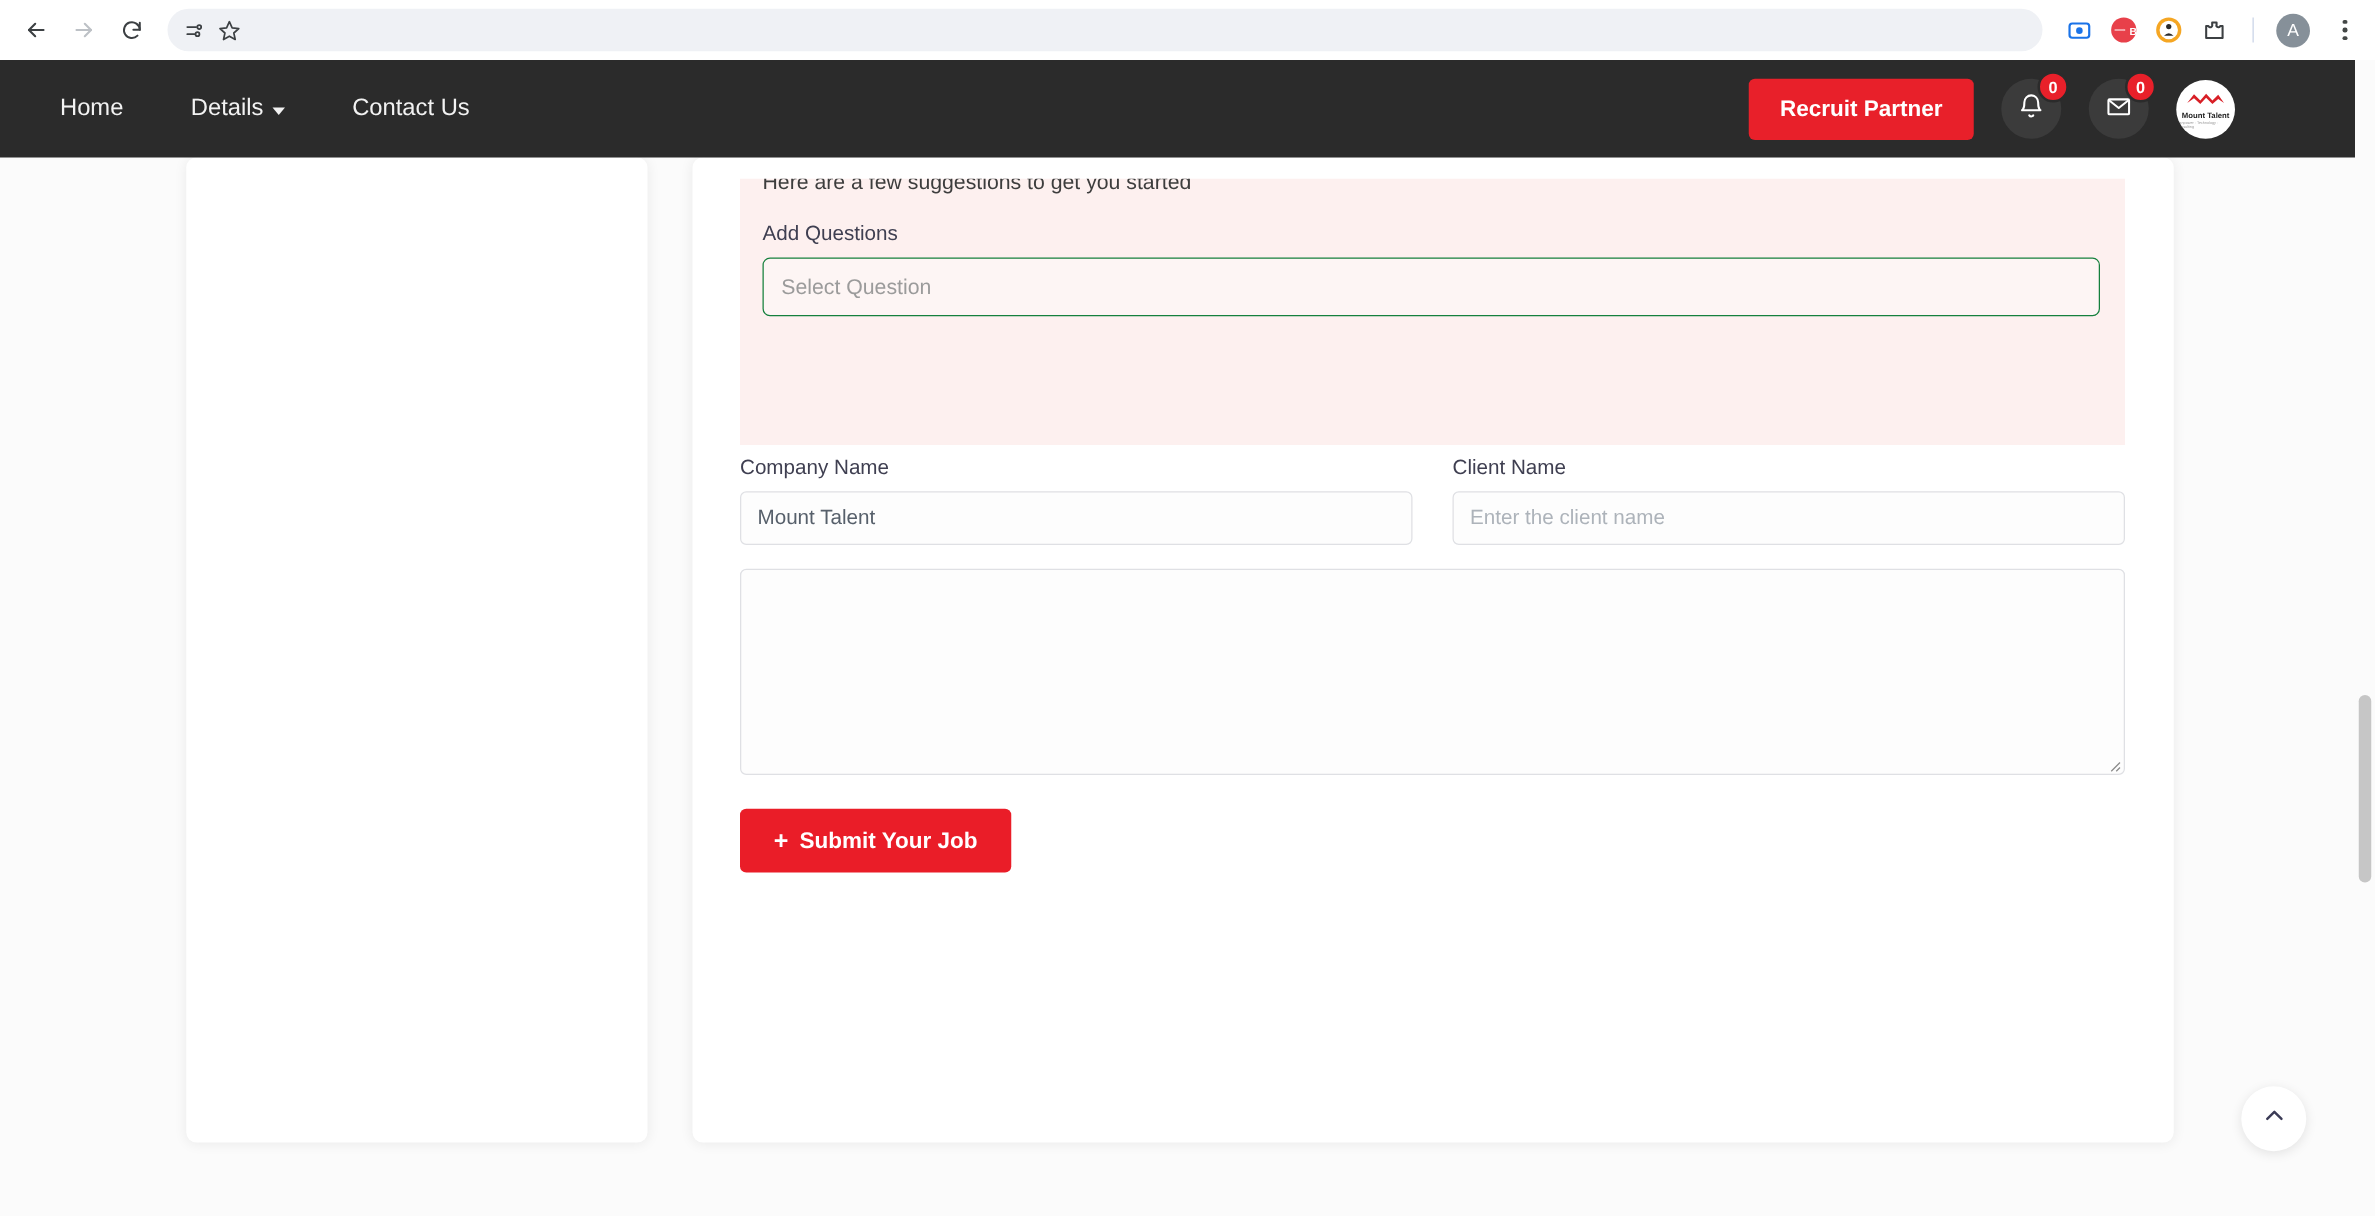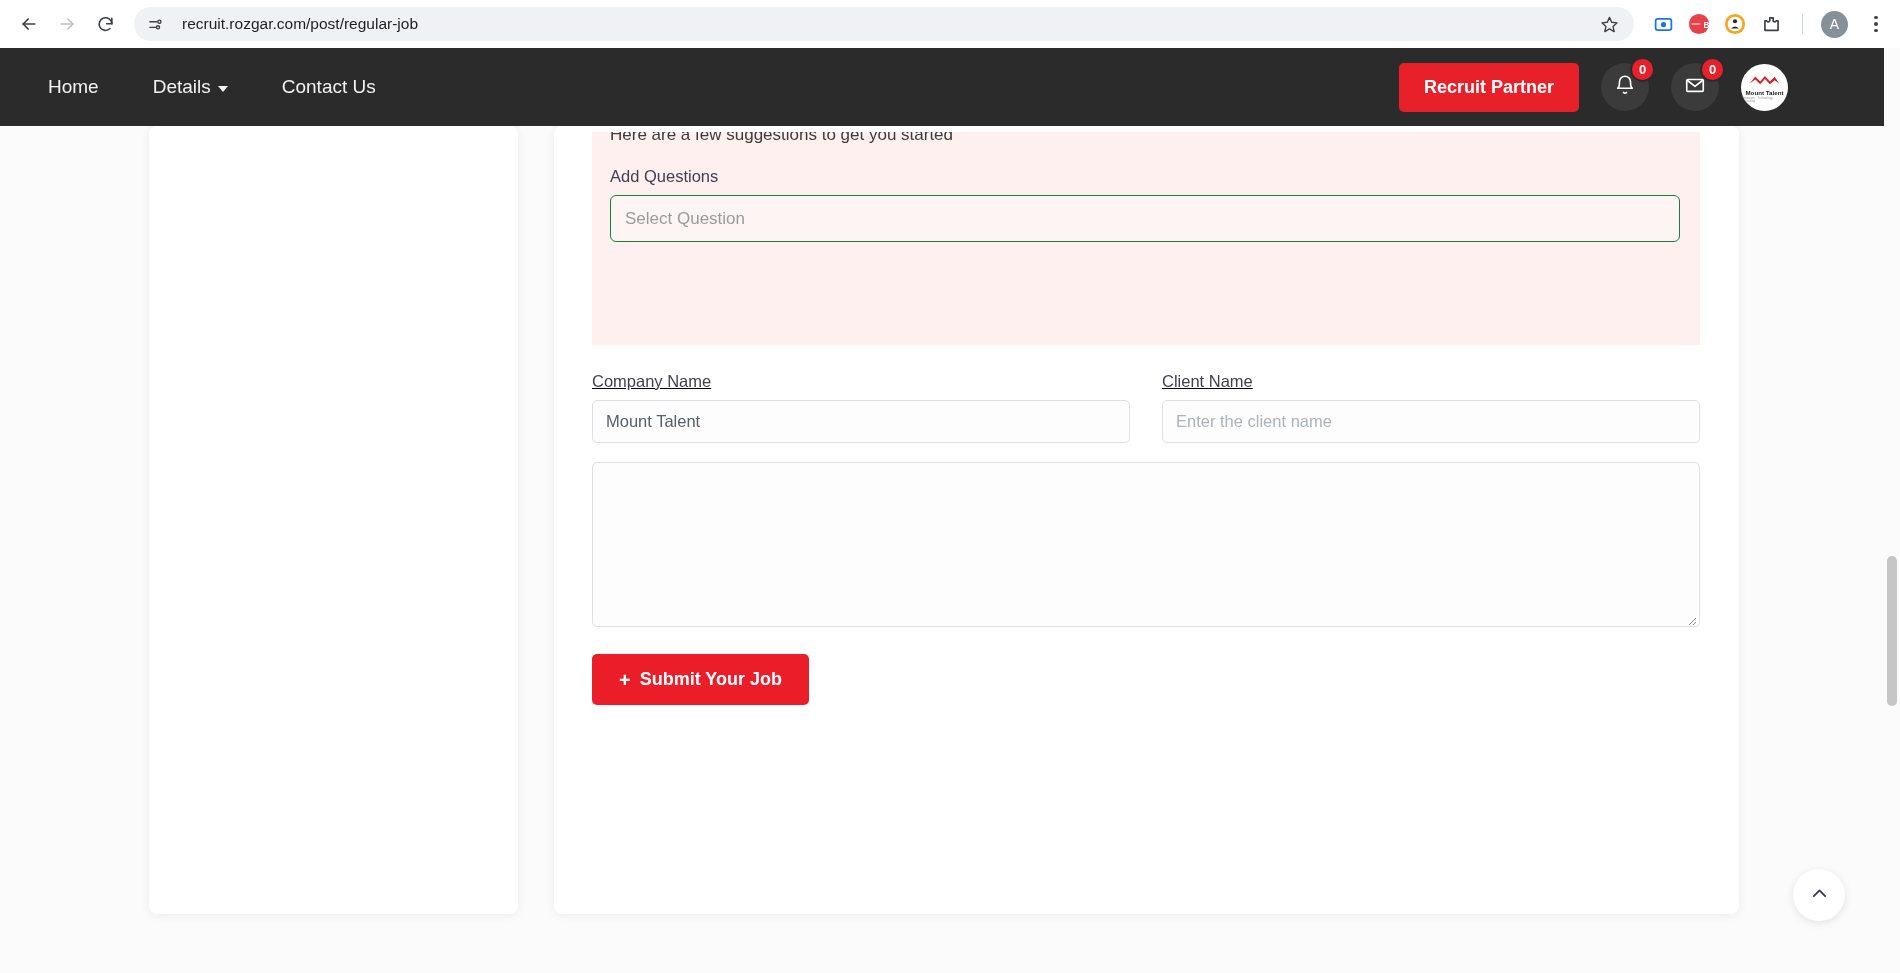--- a/index.html
+++ b/index.html
@@ -225,21 +225,21 @@
     top: 78px;
     width: 1185px;
     height: 788px;
     background: #ffffff;
     border-radius: 8px;
     box-shadow: 0 1px 10px rgba(0,0,0,0.07);
   }
   .form-area {
     position: absolute;
     left: 38px;
-    top: 6px;
+    top: 17px;
     width: 1108px;
   }
 
   
   .suggest-panel {
     background: #fdf0ef;
     padding: 16px 18px 18px 18px;
     margin-top: 0;
     height: 213px;
     position: relative;
@@ -270,22 +270,21 @@
     align-items: center;
     padding: 0 14px;
     font-size: 17px;
     color: #9b9b9b;
   }
 
   
   .row-two {
     display: flex;
     gap: 32px;
-    margin-top: 27px;
-    text-decoration: underline;
+    margin-top: 9px;
   }
   .col { flex: 1 1 0; min-width: 0; }
   .text-input {
     width: 100%;
     height: 43px;
     border: 1px solid #dfe0e4;
     border-radius: 5px;
     background: #fdfdfd;
     padding: 0 13px;
     font-size: 16.5px;
@@ -398,21 +397,20 @@
 
   <div class="omnibox">
     <span class="site-settings">
       <svg width="17" height="17" viewBox="0 0 24 24" fill="none" stroke="#3c4043" stroke-width="2" stroke-linecap="round">
         <line x1="4" y1="8" x2="14" y2="8"></line>
           <line x1="4" y1="16" x2="12" y2="16"></line>
         <circle cx="17.5" cy="8" r="2.2"></circle>
           <circle cx="15.5" cy="16" r="2.2"></circle>
       </svg>
     </span>
-    <span class="omnibox-url">recruit.rozgar.com/post/regular-job</span>
     <span class="star-btn">
       <svg width="19" height="19" viewBox="0 0 24 24" fill="none" stroke="#3c4043" stroke-width="1.7" stroke-linejoin="round">
         <polygon points="12 3 14.8 9.2 21.5 9.9 16.5 14.4 17.9 21 12 17.6 6.1 21 7.5 14.4 2.5 9.9 9.2 9.2"></polygon>
       </svg>
     </span>
   </div>
 
   <div class="ext-tray">
     <span class="ext-icon">
       <svg width="21" height="21" viewBox="0 0 24 24">

